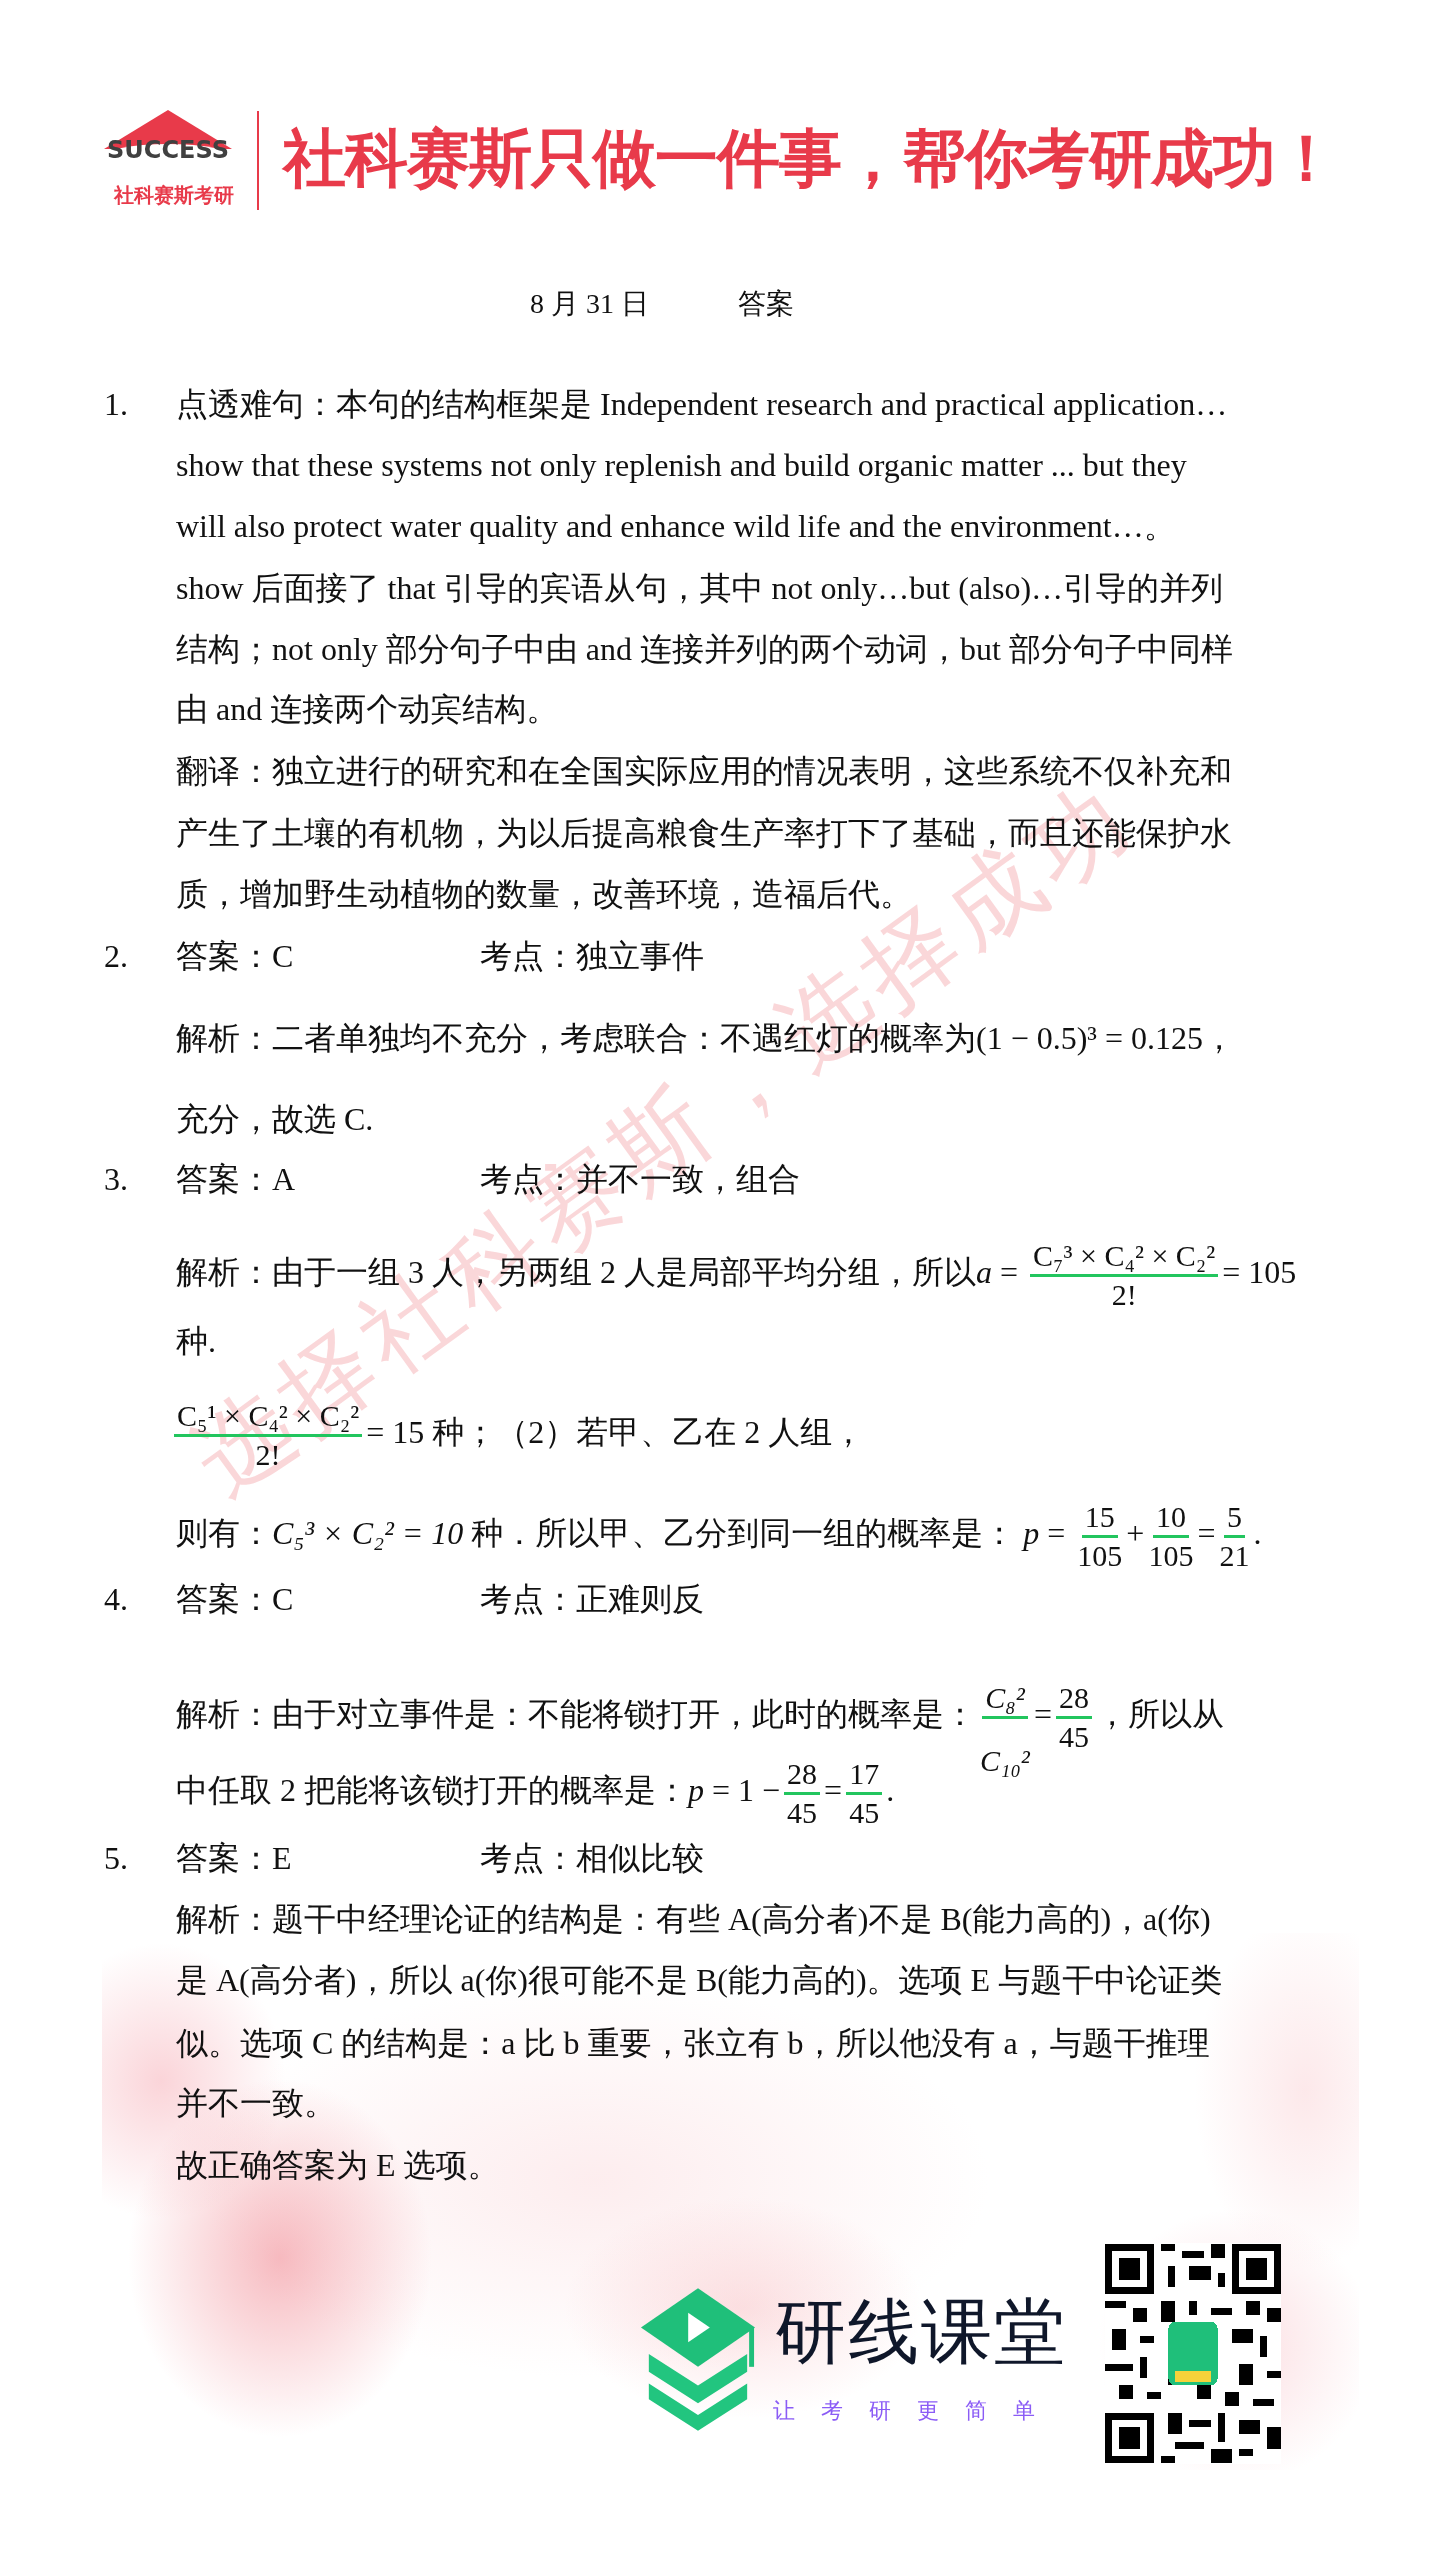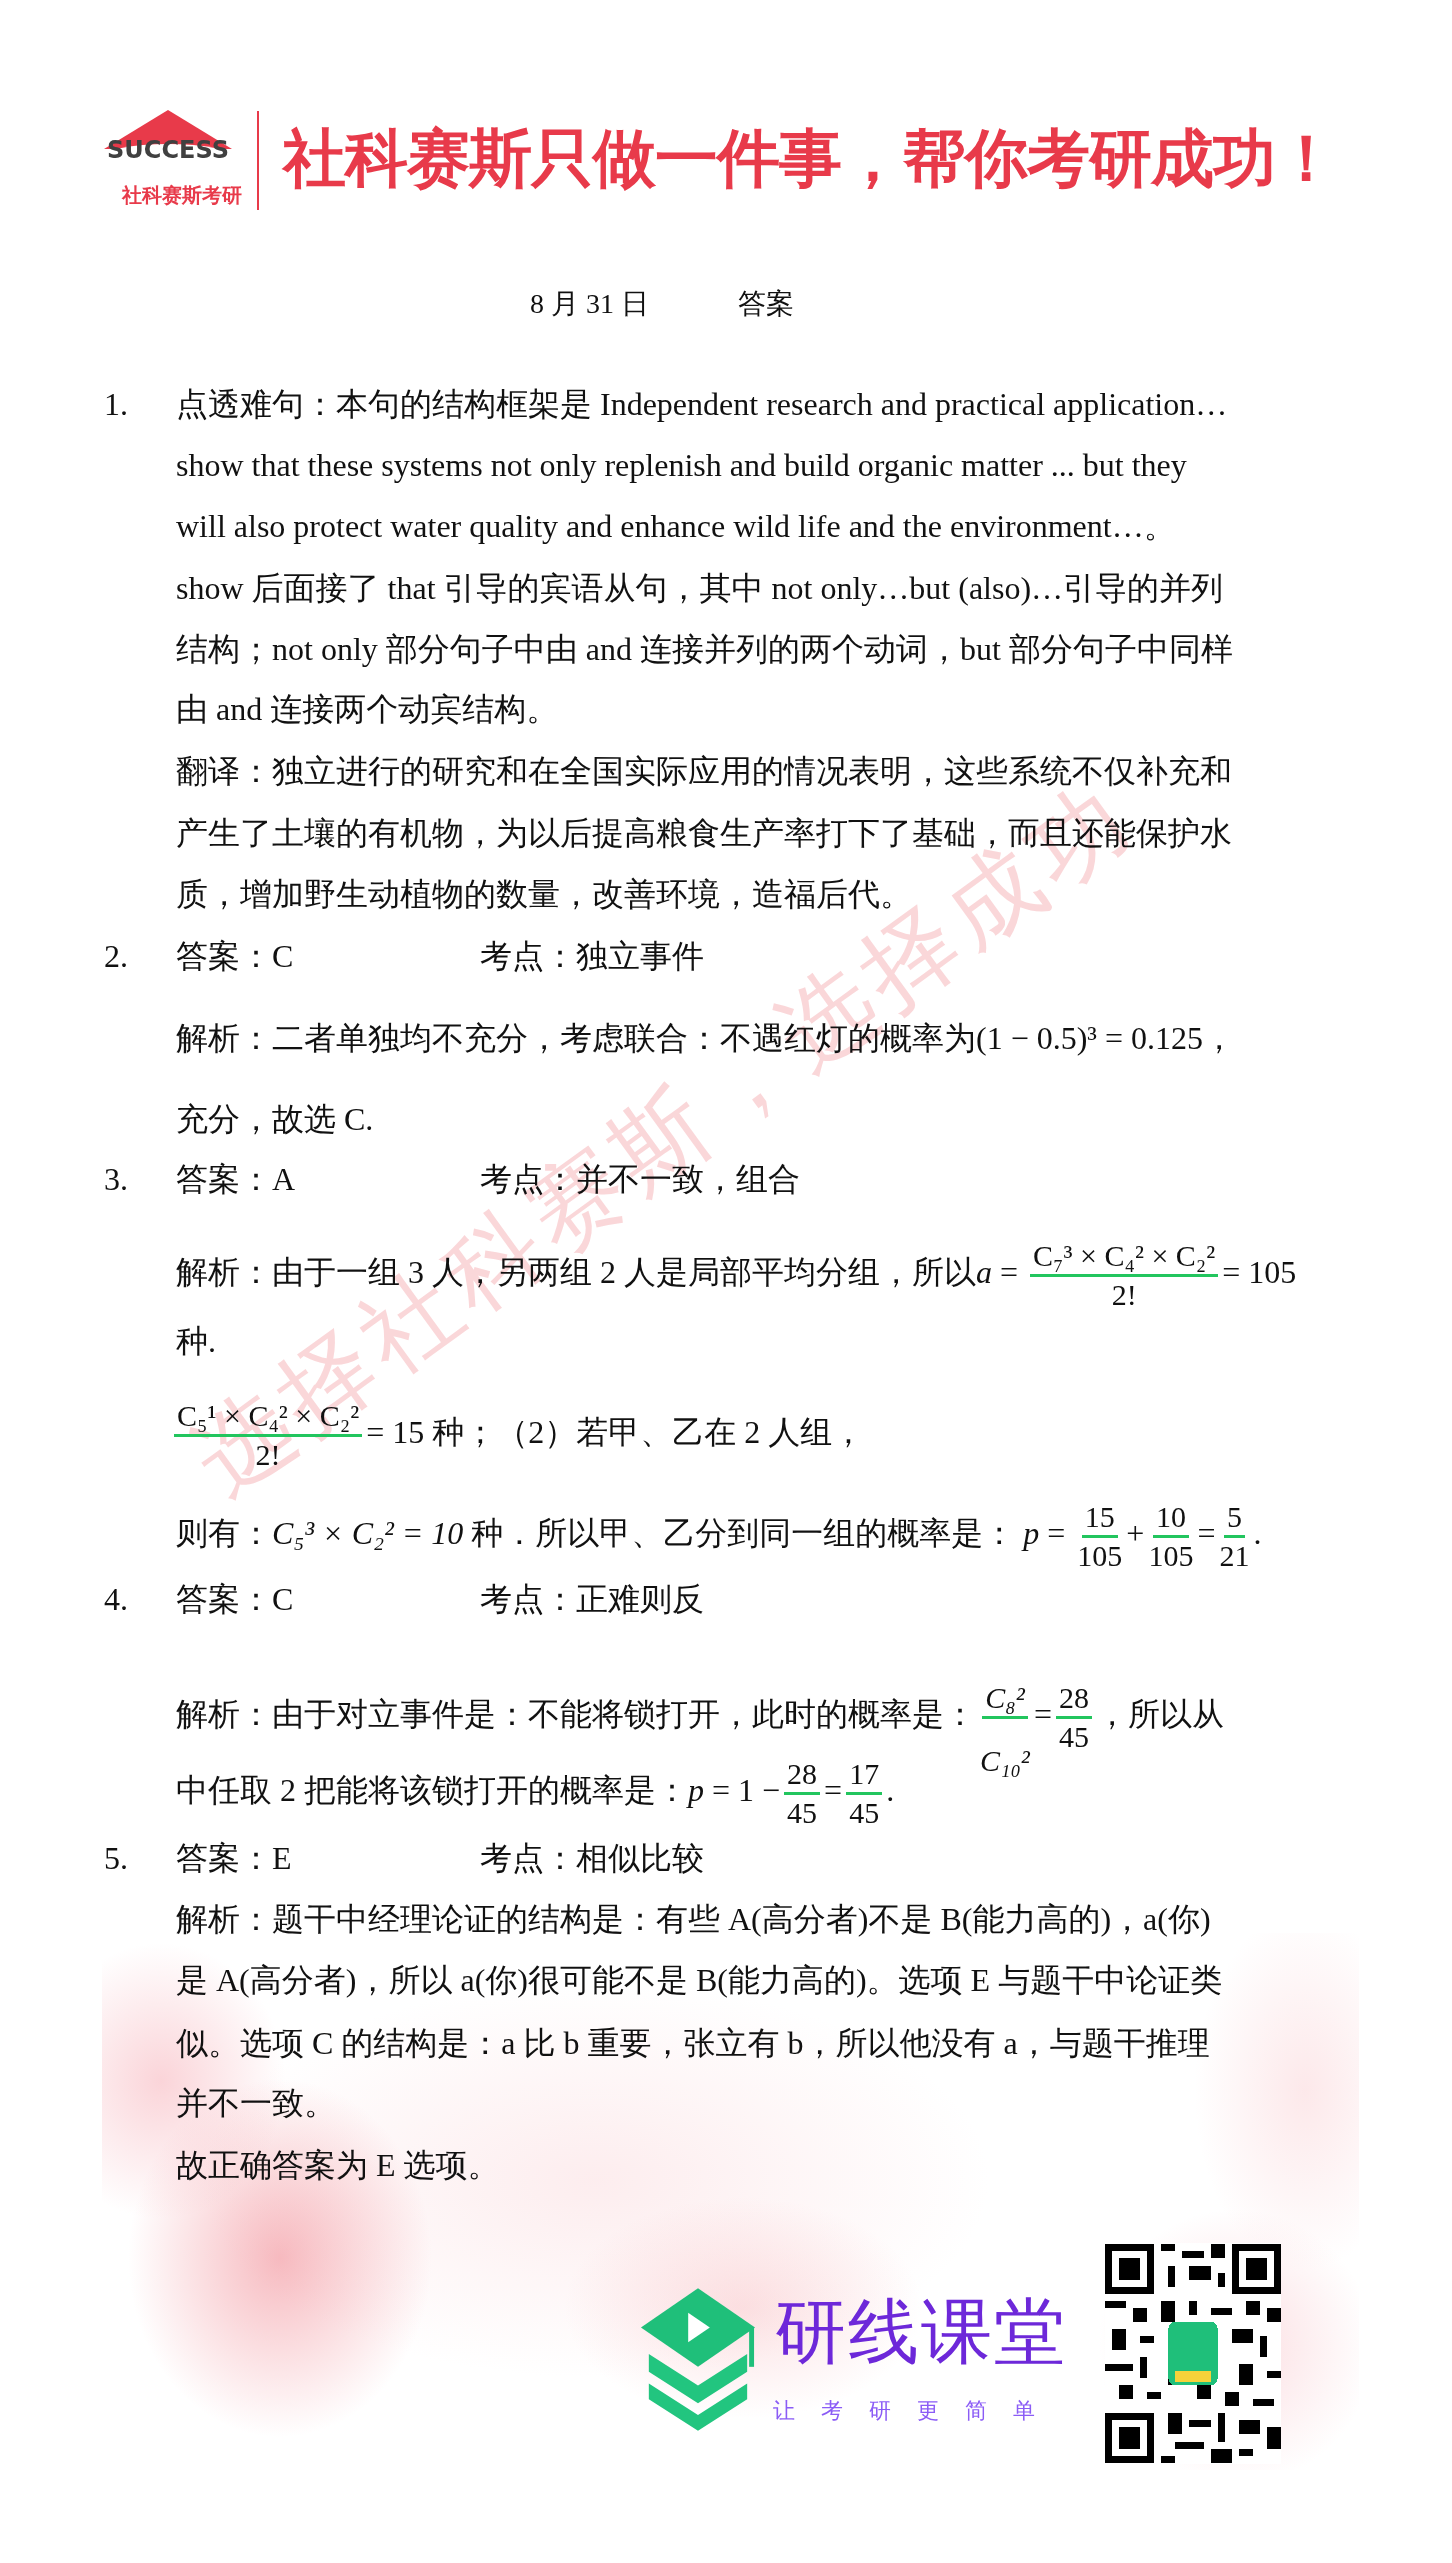--- a/index.html
+++ b/index.html
@@ -18,22 +18,22 @@
   
   .logo { position: absolute; left: 102px; top: 110px; width: 136px; height: 99px; z-index: 2; }
   .logo-roof { position: absolute; left: 2px; top: 0; width: 0; height: 0;
     border-left: 64px solid transparent; border-right: 64px solid transparent;
     border-bottom: 39px solid #e83a4a; }
   .logo-roof-cut { position: absolute; left: 0px; top: 34px; width: 132px; height: 14px;
     background: #fff; border-radius: 50% 50% 0 0 / 100% 100% 0 0; }
   .logo-en { position: absolute; left: 0; top: 27px; width: 132px; text-align: center;
     font-family: "DejaVu Sans", sans-serif; font-weight: bold; font-size: 24px; letter-spacing: 0px;
     color: #404040; line-height: 26px; }
-  .logo-cn { position: absolute; left: 0; top: 73px; width: 132px; text-align: left;
-    font-family: "DejaVu Sans", sans-serif; font-weight: bold; font-size: 20px; color: #e83a4a; line-height: 24px; margin-left: 20px; }
+  .logo-cn { position: absolute; left: 0; top: 73px; width: 132px; text-align: right;
+    font-family: "DejaVu Sans", sans-serif; font-weight: bold; font-size: 20px; color: #e83a4a; line-height: 24px; }
   .header-divider { position: absolute; left: 257px; top: 111px; width: 2px; height: 99px; background: #e83a4a; }
   .slogan { position: absolute; left: 283px; top: 120px; font-family: "DejaVu Sans", sans-serif;
     font-weight: bold; font-size: 63px; line-height: 77px; color: #e83a4a; letter-spacing: -1px; white-space: nowrap; }
   .doc-title { position: absolute; left: 530px; top: 276px; font-size: 28px; line-height: 55px; white-space: nowrap; }
   .doc-title .gap { display: inline-block; width: 89px; }
   
   .line { position: absolute; left: 176px; font-size: 32px; line-height: 39px; white-space: nowrap; z-index: 2; }
   .num { position: absolute; left: 104px; font-size: 32px; line-height: 39px; z-index: 2; }
   .kp { position: absolute; left: 480px; font-size: 32px; line-height: 39px; white-space: nowrap; z-index: 2; }
   i.v { font-style: italic; }
@@ -42,21 +42,21 @@
   .frac .nu { padding: 0 3px 3px; border-bottom: 3px solid #22c55e; }
   .frac .de { padding-top: 3px; }
   .cc { font-style: italic; margin-top: 24px; }
   
   .watermark { position: absolute; left: 168px; top: 1420px; font-family: "DejaVu Sans", sans-serif;
     font-size: 95px; color: rgba(238,110,120,0.28); white-space: nowrap; transform: rotate(-36deg);
     transform-origin: 0 0; z-index: 1; pointer-events: none; letter-spacing: 8px; }
   
   .brand-icon { position: absolute; left: 639px; top: 2283px; width: 118px; height: 148px; z-index: 2; }
   .brand-name { position: absolute; left: 775px; top: 2286px; font-family: "DejaVu Sans", sans-serif;
-    font-size: 71px; line-height: 91px; color: #6d28d9; letter-spacing: 2px; white-space: nowrap; z-index: 2; }
+    font-size: 71px; line-height: 91px; color: #0f172a; letter-spacing: 2px; white-space: nowrap; z-index: 2; }
   .brand-tag { position: absolute; left: 773px; top: 2396px; font-family: "DejaVu Sans", sans-serif;
     font-size: 22px; line-height: 30px; color: #8b5cf6; letter-spacing: 26px; white-space: nowrap; z-index: 2; }
   .qr { position: absolute; left: 1105px; top: 2243px; width: 176px; height: 221px; z-index: 2; background: #fff; }
 </style>
 </head>
 <body>
 
 <div class="pink-bg"></div>
 
 <div class="logo">

